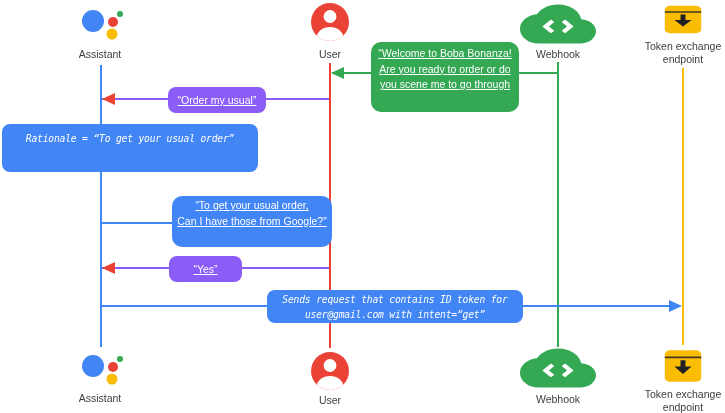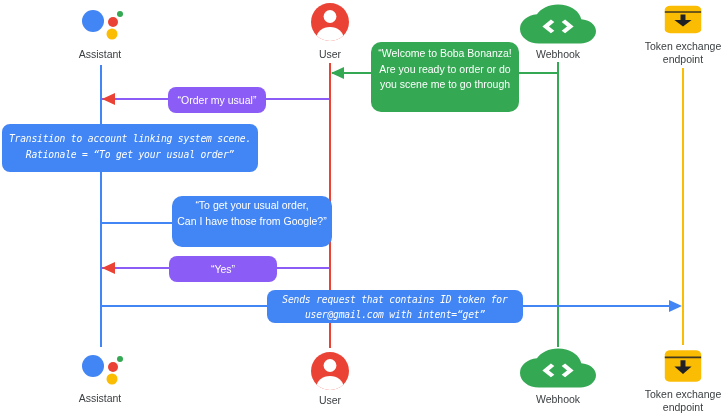--- a/index.html
+++ b/index.html
@@ -9,21 +9,21 @@
   .ll-blue{background:#4285f4;}
   .ll-red{background:#ea4335;}
   .ll-green{background:#34a853;}
   .ll-yellow{background:#fbbc04;}
   .msg-line{position:absolute;height:2px;}
   .head{position:absolute;width:0;height:0;border-top:6px solid transparent;border-bottom:6px solid transparent;}
   .head-left-red{border-right:13px solid #ea4335;}
   .head-left-green{border-right:13px solid #34a853;}
   .head-right-blue{border-left:13px solid #4285f4;}
   .bubble{position:absolute;color:#ffffff;text-align:center;box-sizing:border-box;}
-  .bubble-sans{font-size:10.5px;line-height:15.5px;border-radius:10px;}
+  .bubble-sans{font-size:10.5px;line-height:15.5px;border-radius:10px;text-decoration:underline;}
   .bubble-mono{font-family:"DejaVu Sans Mono",monospace;font-style:italic;font-size:9.7px;
                line-height:16px;border-radius:8px;letter-spacing:-0.2px;}
   .bg-green{background:#34a853;}
   .bg-red{background:#8b5cf6;}
   .bg-blue{background:#4285f4;}
   .bubble .ln{white-space:nowrap;}
   .actor-label{position:absolute;width:90px;text-align:center;font-size:10.5px;line-height:12.5px;
                color:#3c4043;}
   svg{position:absolute;display:block;}
 </style>
@@ -56,30 +56,29 @@
     <div class="ln">“Welcome to Boba Bonanza!</div>
     <div class="ln">Are you ready to order or do</div>
     <div class="ln">you scene me to go through</div>
   </div>
 
   <div class="bubble bubble-sans bg-red" style="left:168px;top:87px;width:98px;height:26px;line-height:26px;border-radius:8px;">
     <div class="ln">“Order my usual”</div>
   </div>
 
   <div class="bubble bubble-mono bg-blue" style="left:2px;top:124px;width:256px;height:48px;padding-top:7px;">
-    <div class="ln">Transition to account linking system scene.</div>
     <div class="ln">Rationale = “To get your usual order”</div>
   </div>
 
   <div class="bubble bubble-sans bg-blue" style="left:132px;top:196px;width:160px;height:51px;padding-top:2px;margin-left:40px;">
     <div class="ln">“To get your usual order,</div>
     <div class="ln">Can I have those from Google?”</div>
   </div>
 
-  <div class="bubble bubble-sans bg-red" style="left:169px;top:256px;width:108px;height:26px;line-height:26px;border-radius:8px;">
+  <div class="bubble bubble-sans bg-red" style="left:169px;top:256px;width:73px;height:26px;line-height:26px;border-radius:8px;">
     <div class="ln">“Yes”</div>
   </div>
 
   <div class="bubble bubble-mono bg-blue" style="left:267px;top:290px;width:256px;height:33px;padding-top:2px;line-height:15px;">
     <div class="ln">Sends request that contains ID token for</div>
     <div class="ln">user@gmail.com with intent=“get”</div>
   </div>
 
   <svg style="left:76px;top:5px;" width="48" height="40" viewBox="0 0 48 40">
     <circle cx="17" cy="16" r="11" fill="#4285f4"></circle>

